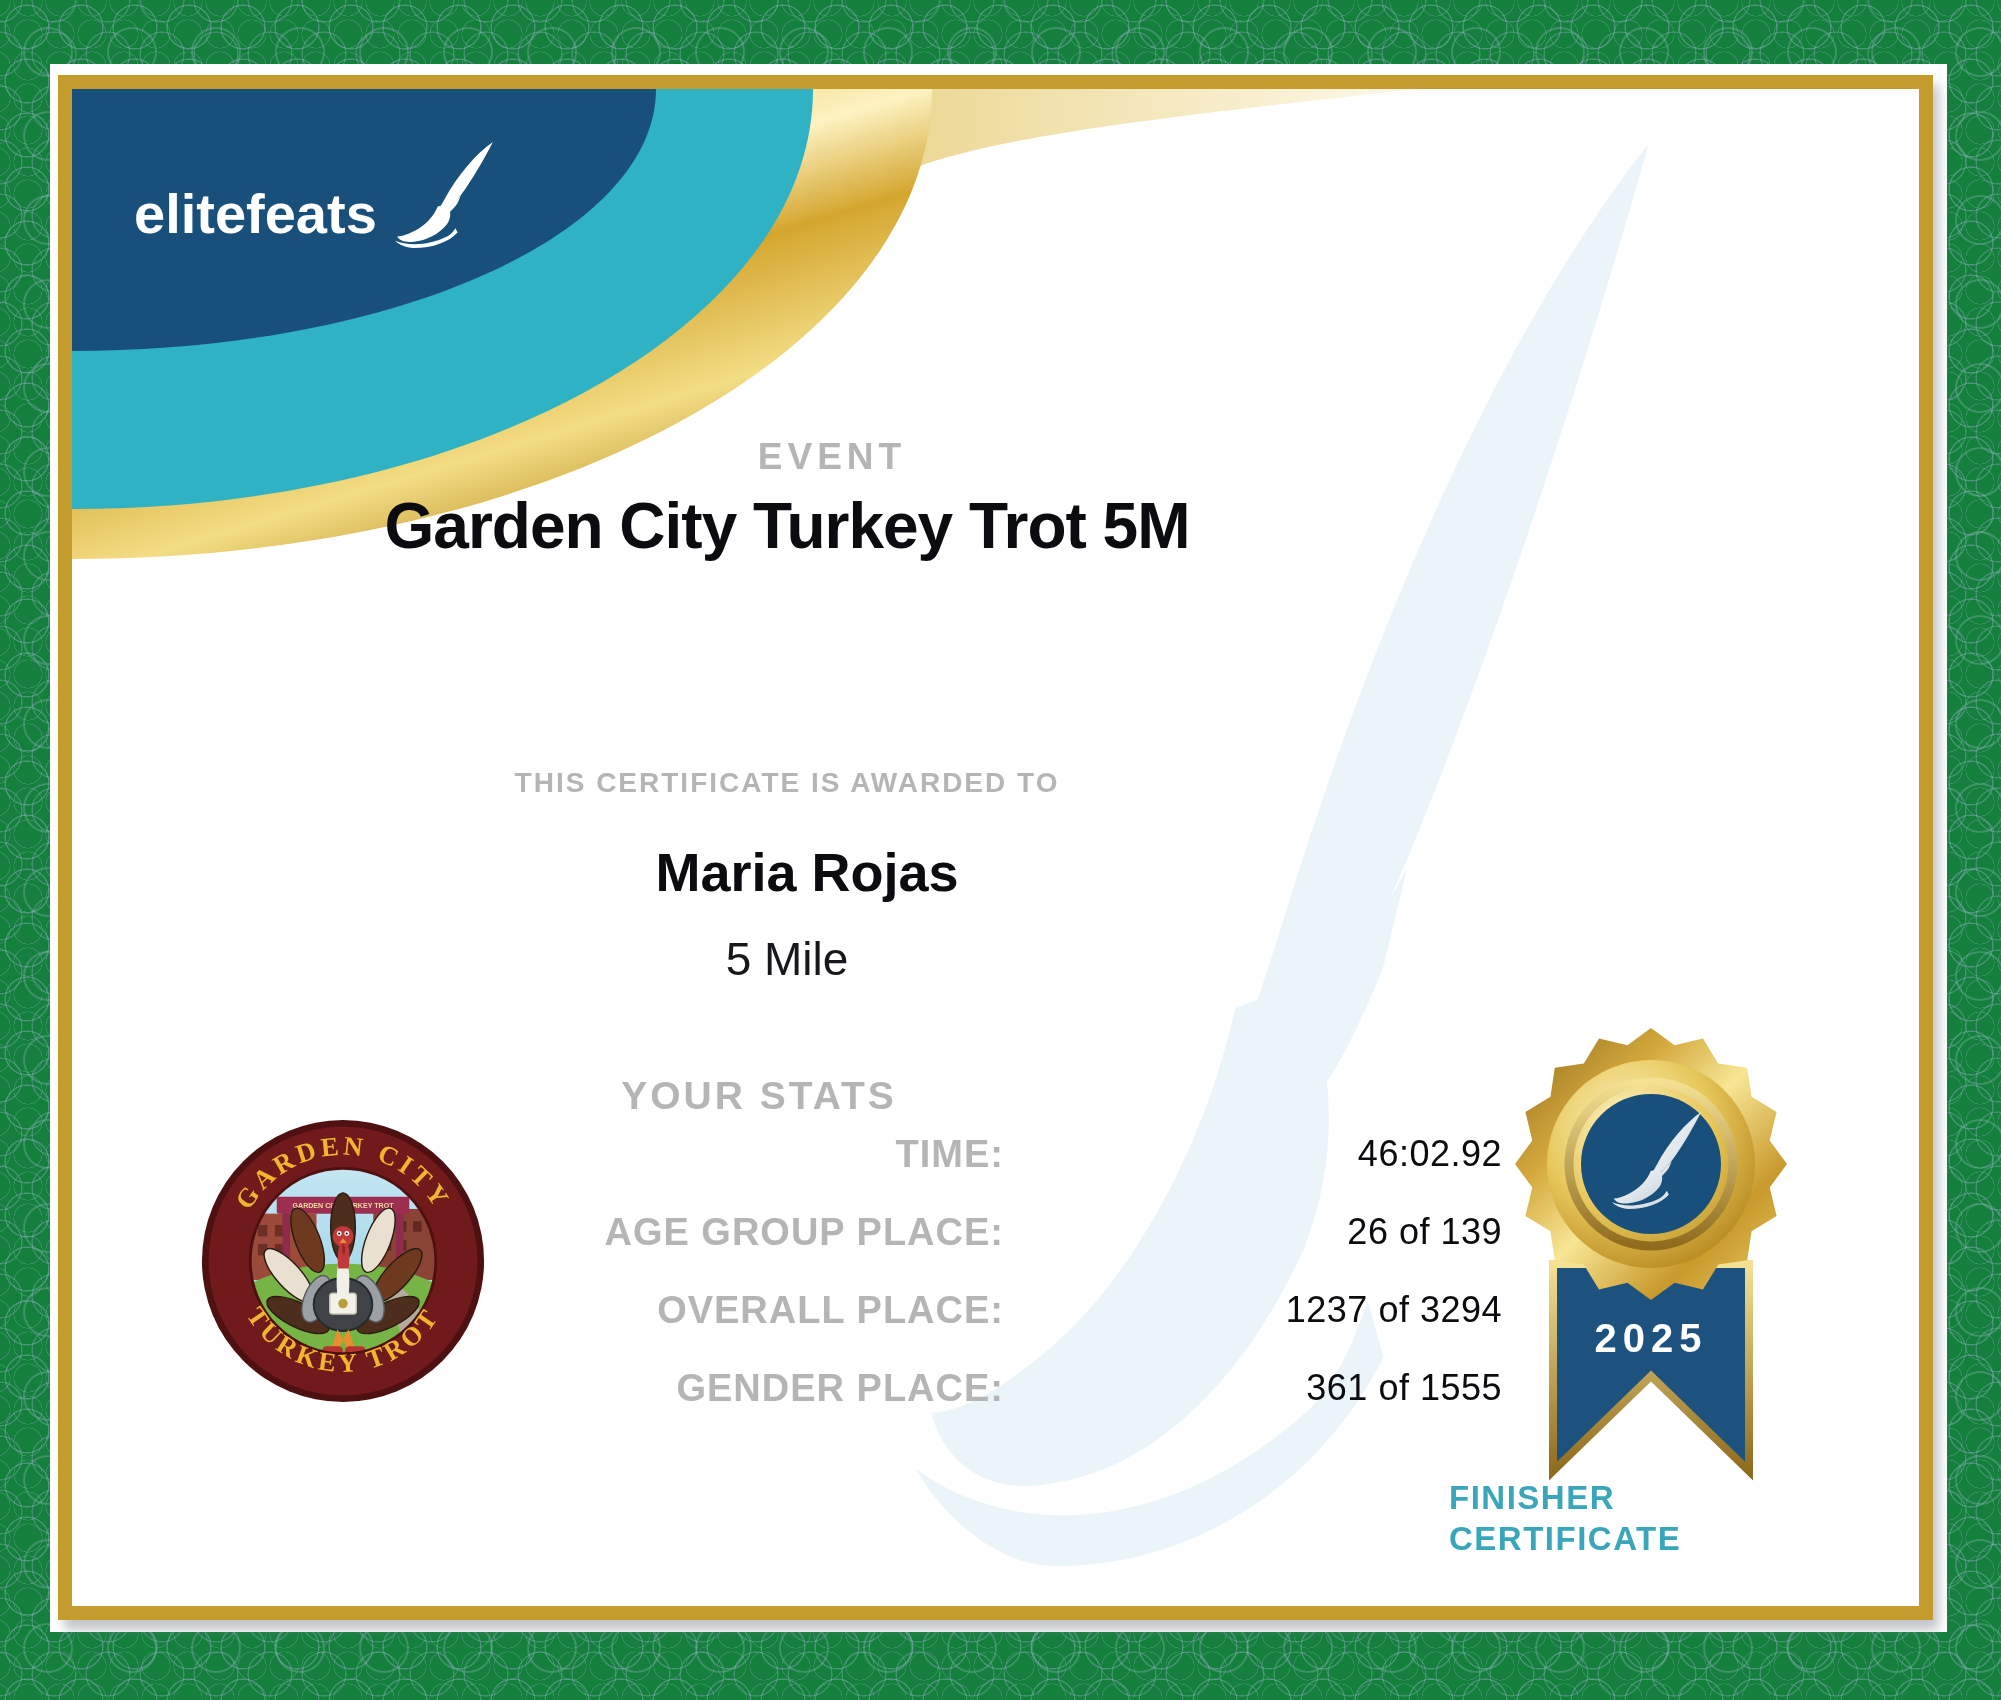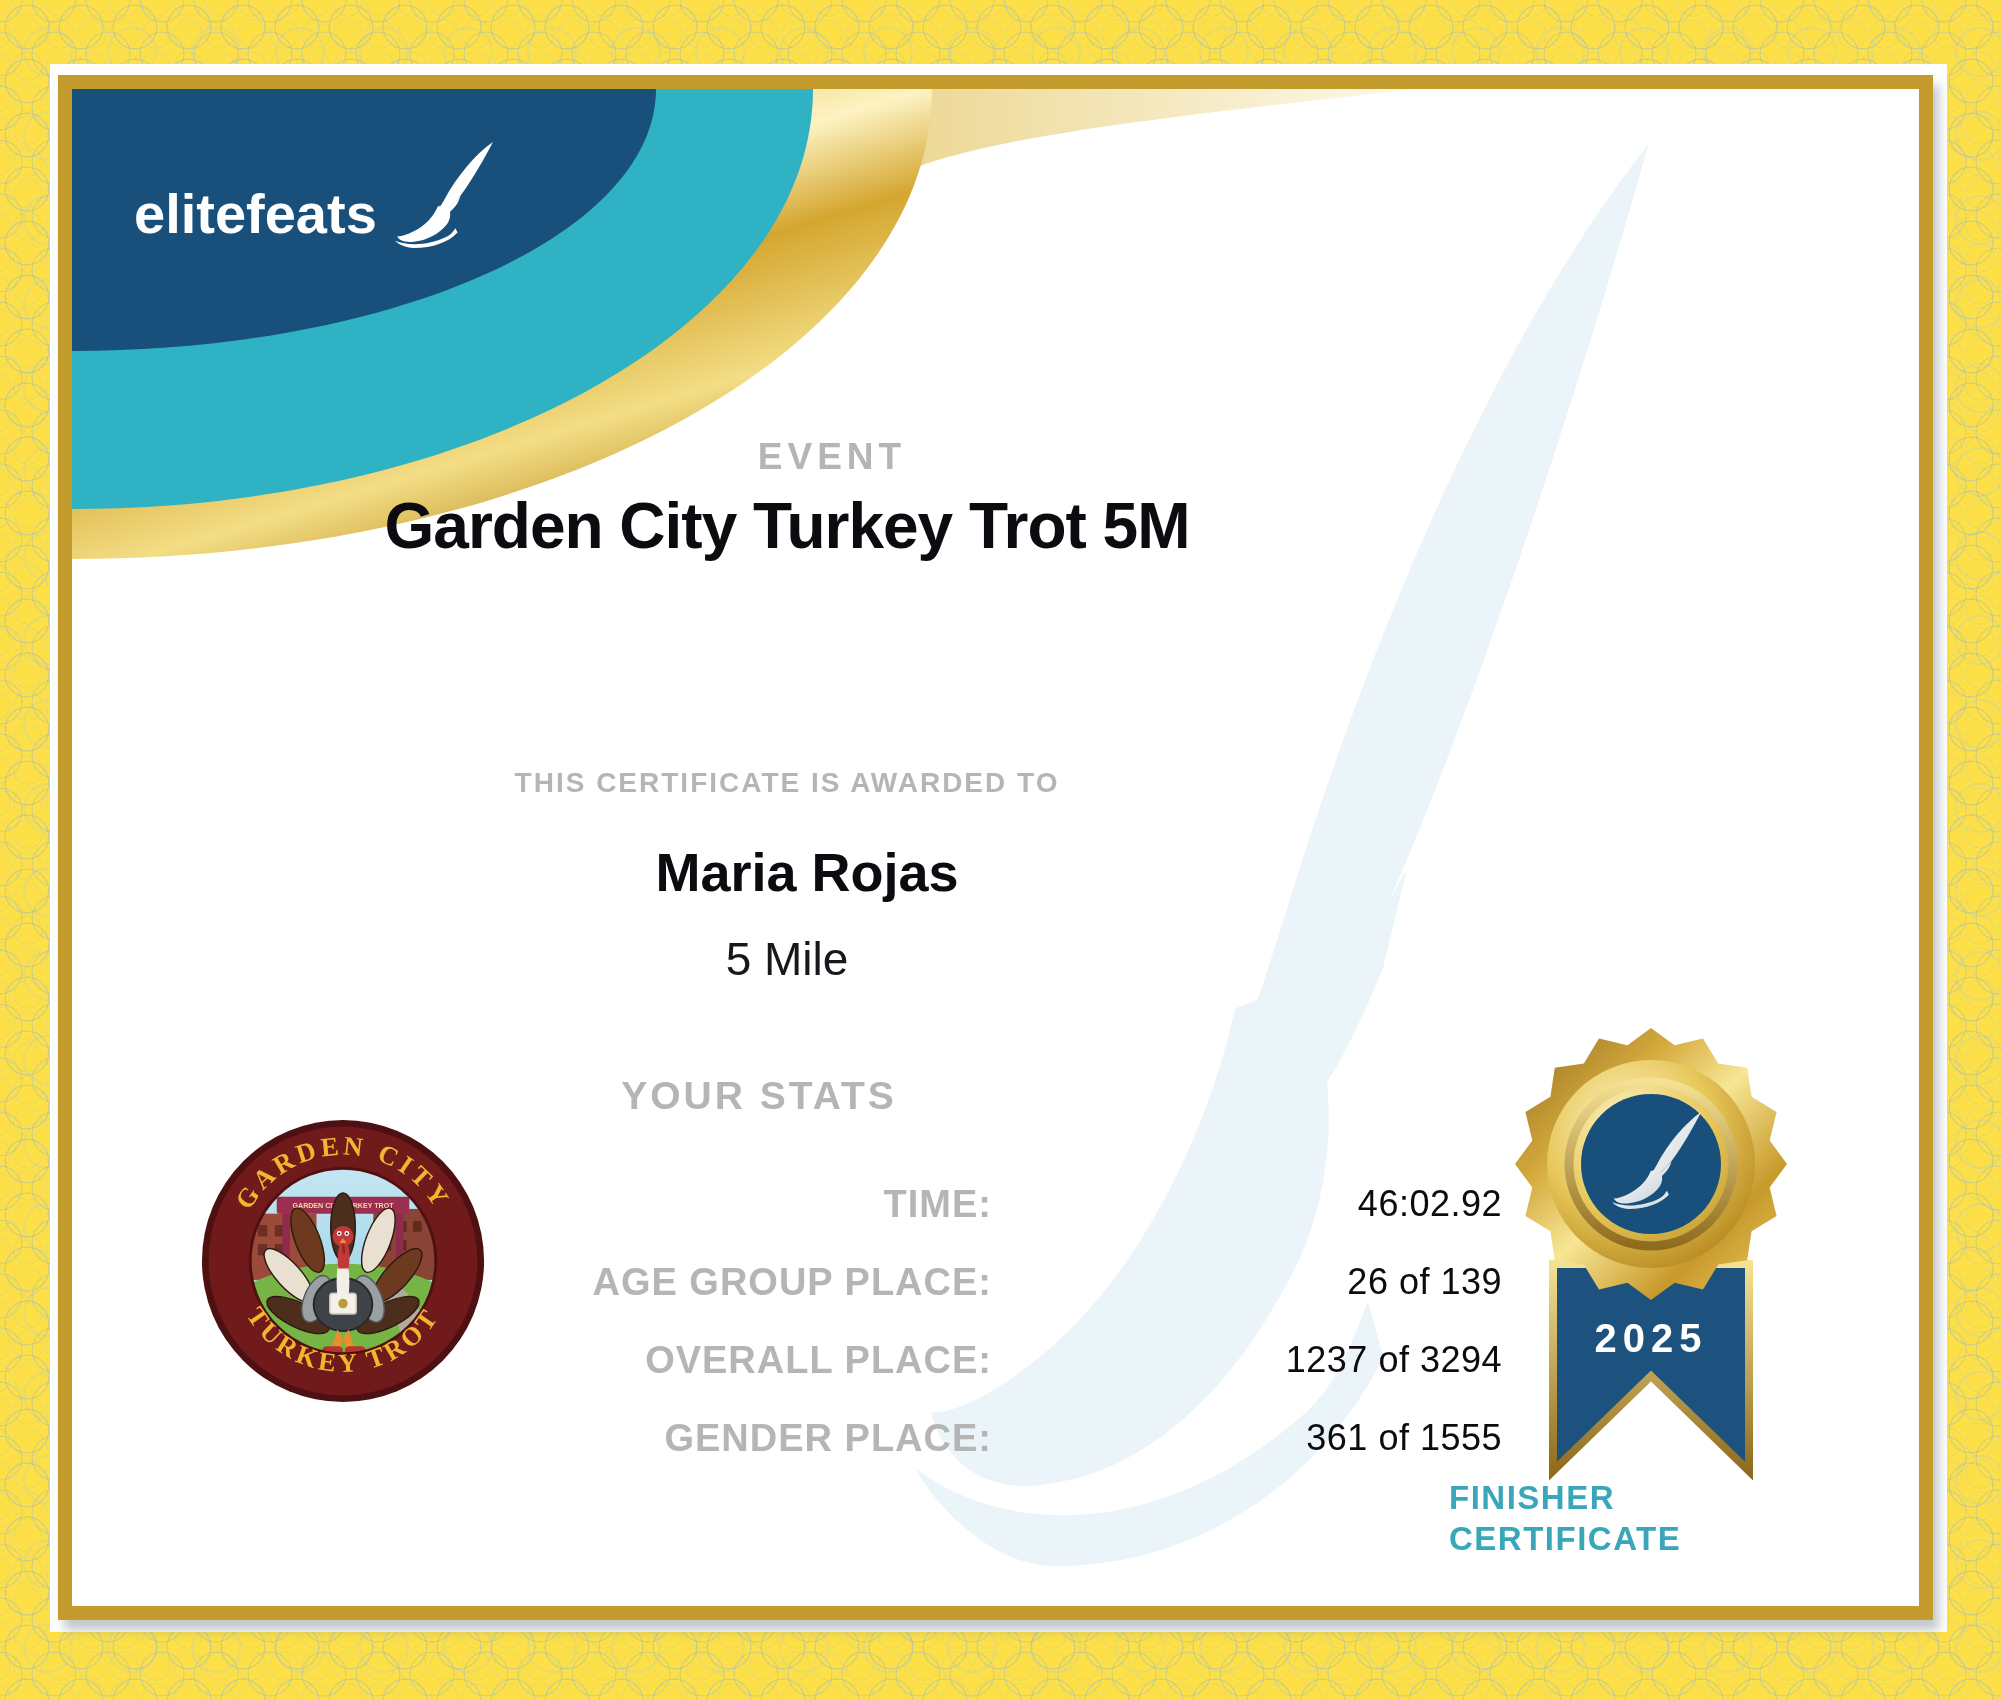--- a/index.html
+++ b/index.html
@@ -1,18 +1,18 @@
 <!DOCTYPE html>
 <html style="--navy: #18507b; --teal: #2fb2c3; --frame-gold: #c49b2d; --gray-label: #b5b5b5; --teal-text: #39a7b9; --maroon: #701a1b; --seal-gold: #f3b52e; --watermark-blue: #d9ecf5; --ribbon-navy: #1d527e;"><head>
 <meta charset="utf-8">
 <style>
   * { margin:0; padding:0; box-sizing:border-box; }
   html,body { width:2001px; height:1700px; background:#fff; overflow:hidden;
               font-family:"Liberation Sans","DejaVu Sans",sans-serif; }
-  #page { position:relative; width:2001px; height:1700px; background:#fde047; }
+  #page { position:relative; width:2001px; height:1700px; background:#15803d; }
 
   
   .lace {
     position:absolute; inset:0;
     background-image:
       radial-gradient(circle, transparent 55%, rgba(148,182,202,.40) 56%, rgba(148,182,202,.40) 58%, transparent 60%),
       radial-gradient(circle, transparent 55%, rgba(148,182,202,.34) 56%, rgba(148,182,202,.34) 58%, transparent 60%),
       radial-gradient(circle, transparent 60%, rgba(160,192,210,.30) 61%, rgba(160,192,210,.30) 63%, transparent 65%),
       radial-gradient(circle, transparent 38%, rgba(170,200,218,.26) 39%, rgba(170,200,218,.26) 41%, transparent 43%);
     background-size: 54px 54px, 54px 54px, 32px 32px, 84px 84px;
@@ -39,22 +39,22 @@
 
   .col { position:absolute; left:0; width:1430px; text-align:center; }
   .lbl-gray { color:var(--gray-label); font-weight:bold; }
   .event-label   { top:347px; font-size:37px; letter-spacing:5px; text-indent:90px; }
   .event-name    { top:400px; font-size:64px; font-weight:bold; color:#0b0b10; letter-spacing:-1px; }
   .awarded-label { top:678px; font-size:28px; letter-spacing:2px; }
   .recipient     { top:752px; font-size:54px; font-weight:bold; color:#0b0b10;padding-left:40px; }
   .distance      { top:843px; font-size:46px; font-weight:400; color:#17171c; }
   .stats-label   { top:985px; font-size:39px; letter-spacing:3px; transform:translateX(-28px);text-align:center; }
 
-  .stats { position:absolute; left:0; top:1076px; width:1430px;
-           display:grid; grid-template-columns:920px 1fr; column-gap:17px; }
+  .stats { position:absolute; left:0; top:1026px; width:1430px;
+           display:grid; grid-template-columns:920px 1fr; column-gap:17px;padding-left:12px; }
   .stats .srow { display:contents; }
   .stats .slabel { text-align:right; color:var(--gray-label); font-weight:bold;
                    font-size:38px; letter-spacing:1px; height:78px; line-height:78px; }
   .stats .svalue { text-align:right; color:#0b0b10; font-weight:normal;
                    font-size:36px; letter-spacing:.5px; height:78px; line-height:78px; }
 
   .seal { position:absolute; left:129px; top:1030px; }
   .medal { position:absolute; left:1429px; top:935px; }
 
   .badge-caption { position:absolute; left:1377px; top:1388px; width:400px;

